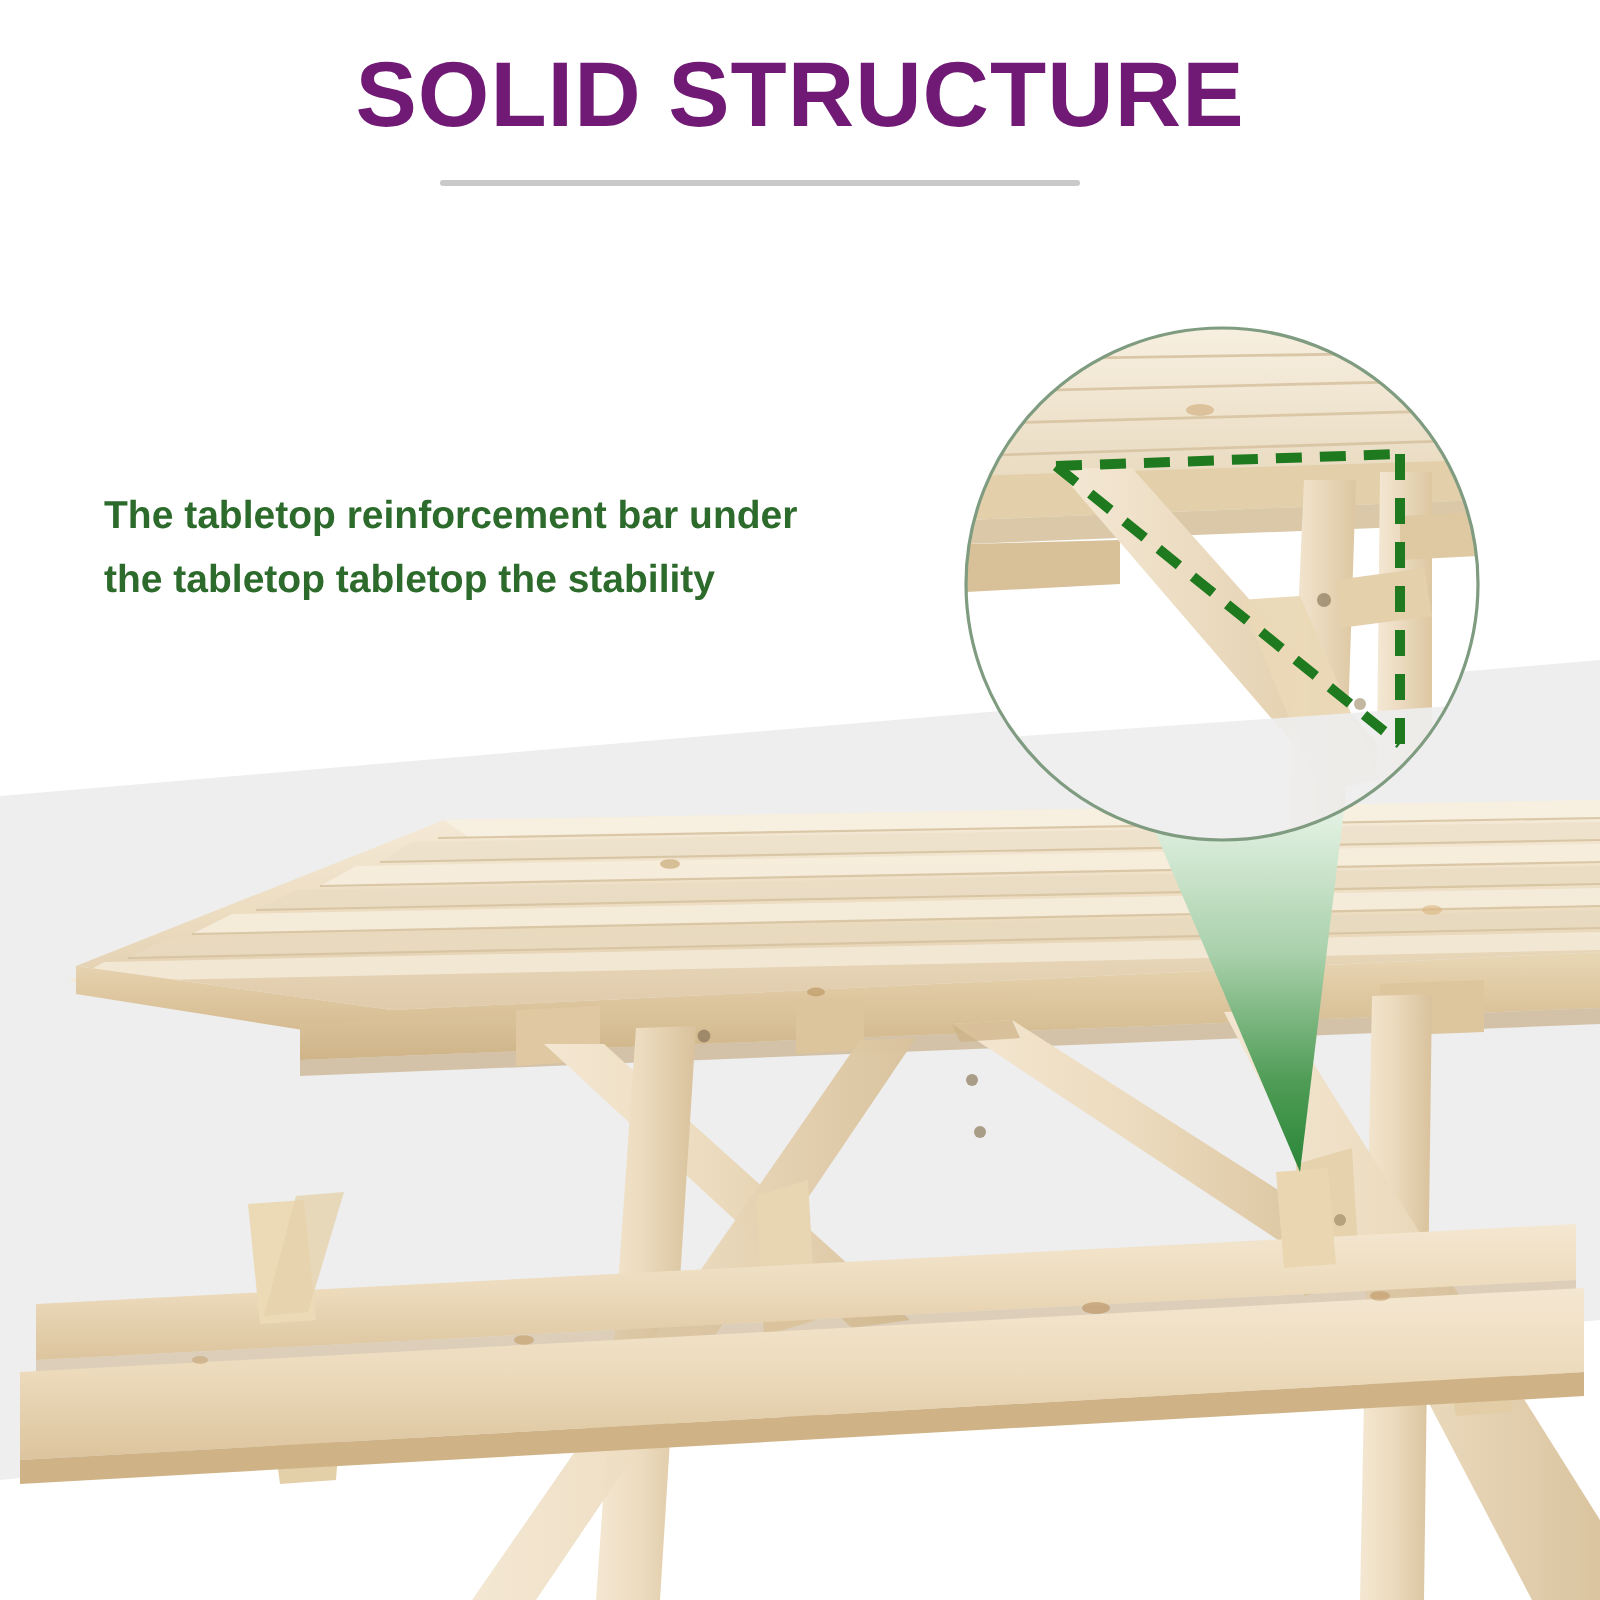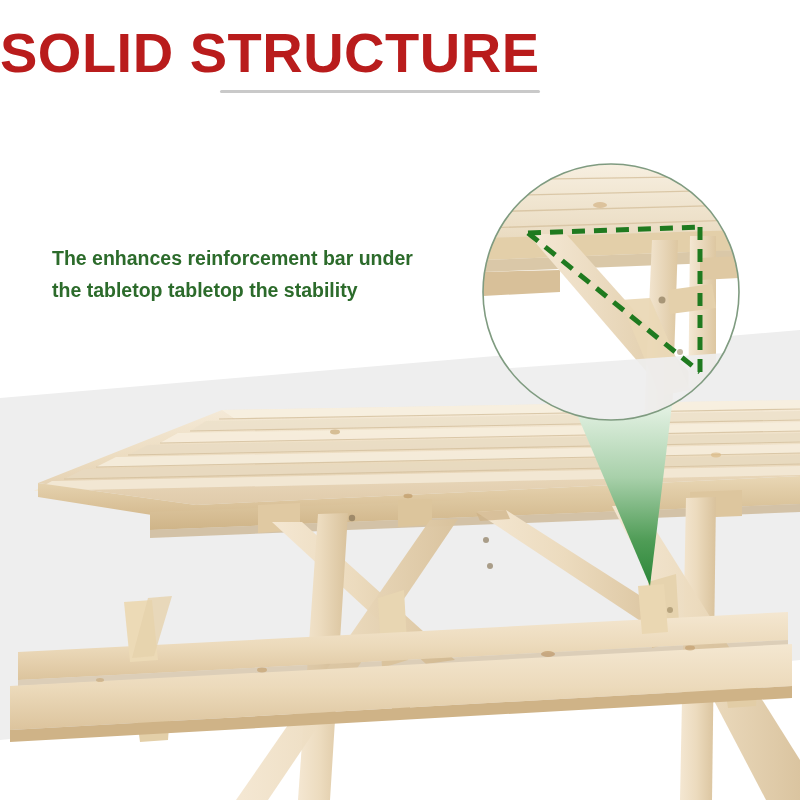--- a/index.html
+++ b/index.html
@@ -27,24 +27,25 @@
     inset: 0;
     z-index: 0;
   }
 
   
   .headline {
     position: absolute;
     top: 22px;
     left: 0;
     width: 800px;
-    font-size: 56px;
+    text-align: center;
+    font-size: 46px;
     font-weight: bold;
     letter-spacing: 0.5px;
-    color: #b91c1c;
+    color: #701a75;
     z-index: 6;
     line-height: 1.1;
   }
   .headline-rule {
     position: absolute;
     top: 90px;
     left: 220px;
     width: 320px;
     height: 3px;
     background: #c9c9c9;
@@ -222,21 +223,21 @@
       <polygon points="124,602 152,600 158,660 130,662" fill="#ecdab6"></polygon>
       <polygon points="148,598 172,596 154,656 132,658" fill="#e6d2ad" opacity="0.8"></polygon>
       <polygon points="638,586 664,584 668,632 642,634" fill="#ead7b2"></polygon>
     </g>
   </svg>
 
   <div class="headline">SOLID STRUCTURE</div>
   <div class="headline-rule"></div>
 
   <div class="caption">
-    <span class="caption-line">The enhances reinforcement bar under</span>
+    <span class="caption-line">The tabletop reinforcement bar under</span>
     <span class="caption-line">the tabletop tabletop the stability</span>
   </div>
 
   <svg class="callout-svg" viewBox="0 0 800 800" preserveAspectRatio="none">
     <defs>
       <clipPath id="calloutClip">
         <circle cx="611" cy="292" r="128"></circle>
       </clipPath>
       <linearGradient id="coneGrad" x1="0" y1="0" x2="0" y2="1">
         <stop offset="0%" stop-color="#e4f2e4"></stop>

